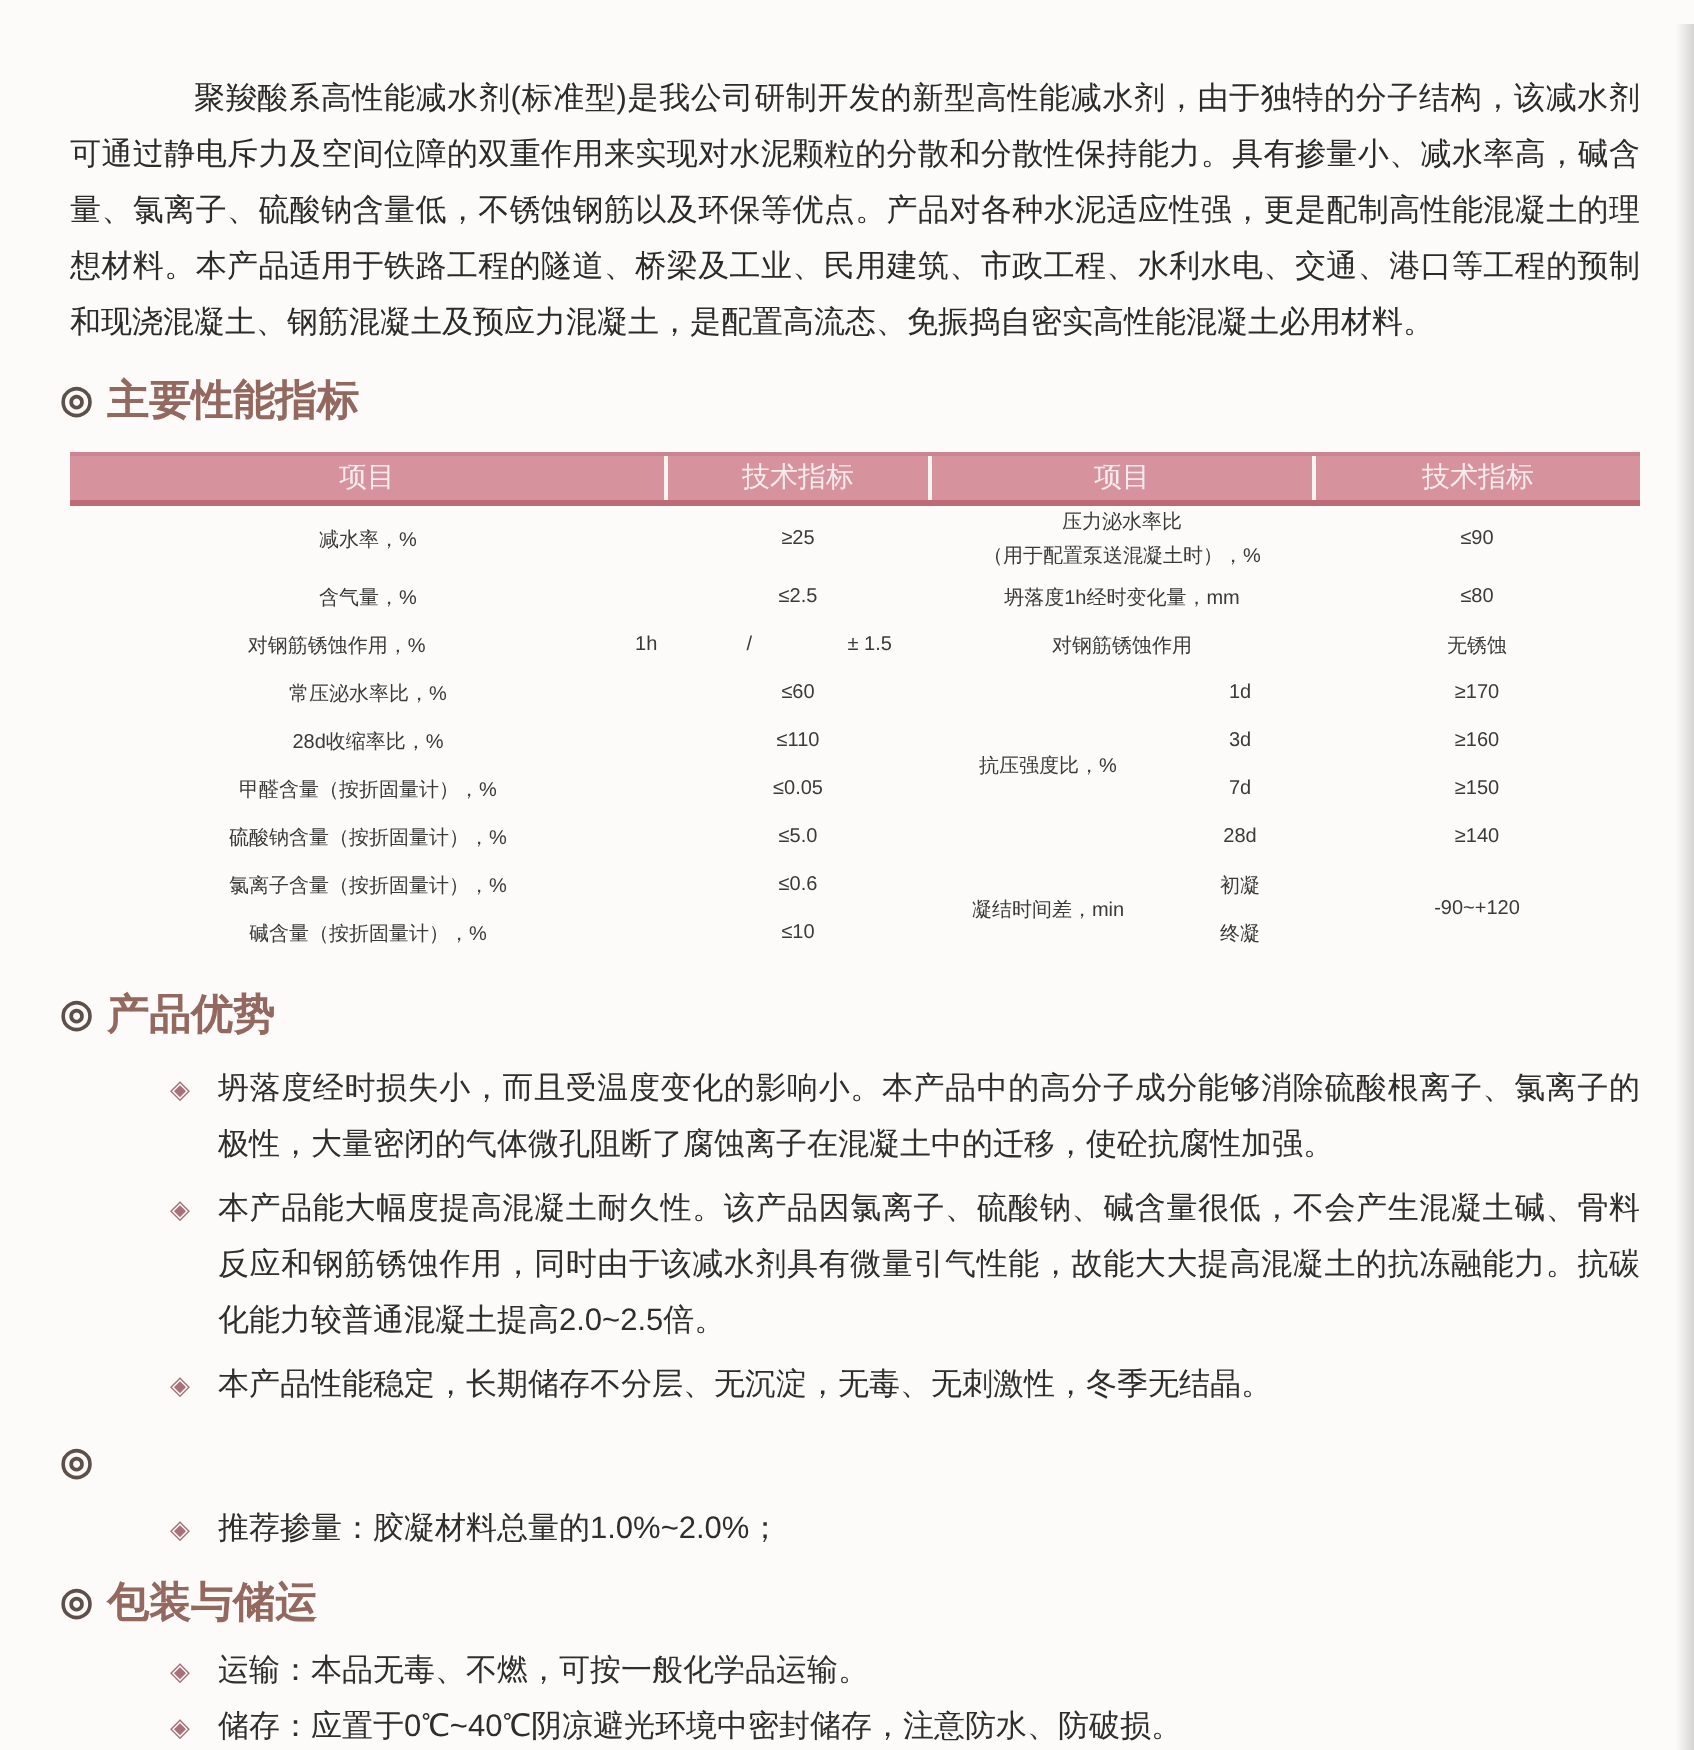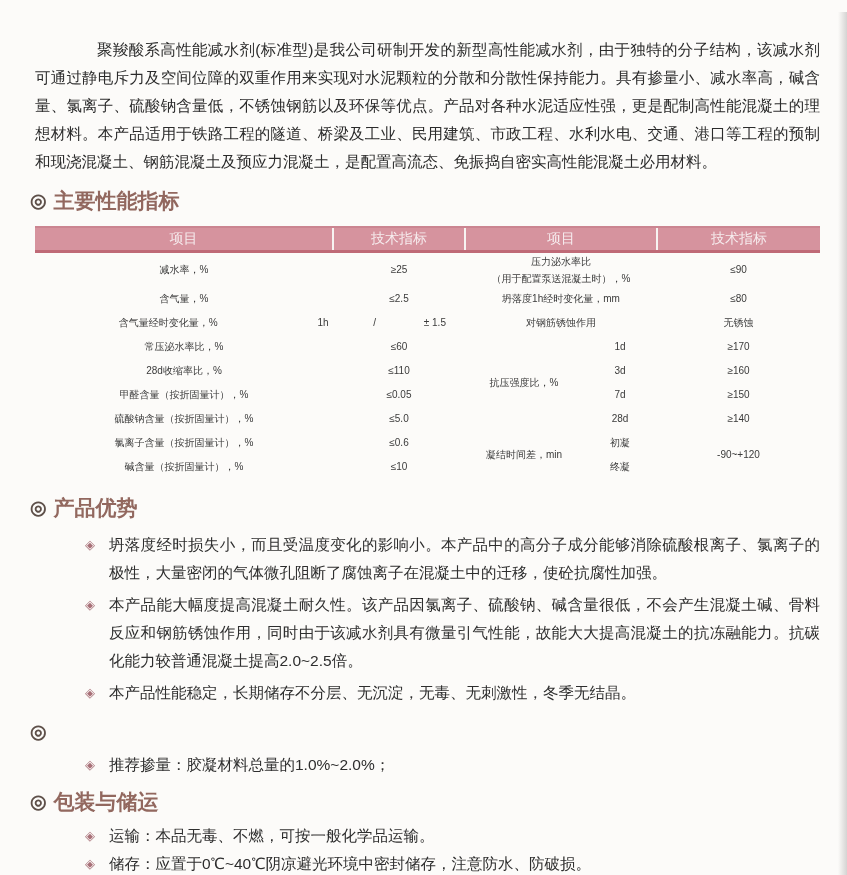--- a/index.html
+++ b/index.html
@@ -126,21 +126,21 @@
       </tr>
       <tr>
         <td>含气量，%</td>
         <td>≤2.5</td>
         <td colspan="2">坍落度1h经时变化量，mm</td>
         <td>≤80</td>
       </tr>
       <tr>
         <td colspan="2">
           <div class="split">
-            <span class="s-label">含气量经时变化量，%</span>
+            <span class="s-label">对钢筋锈蚀作用，%</span>
             <span class="s-time">1h</span>
             <span class="s-slash">/</span>
             <span class="s-val">± 1.5</span>
           </div>
         </td>
         <td colspan="2">对钢筋锈蚀作用</td>
         <td>无锈蚀</td>
       </tr>
       <tr>
         <td>常压泌水率比，%</td>

